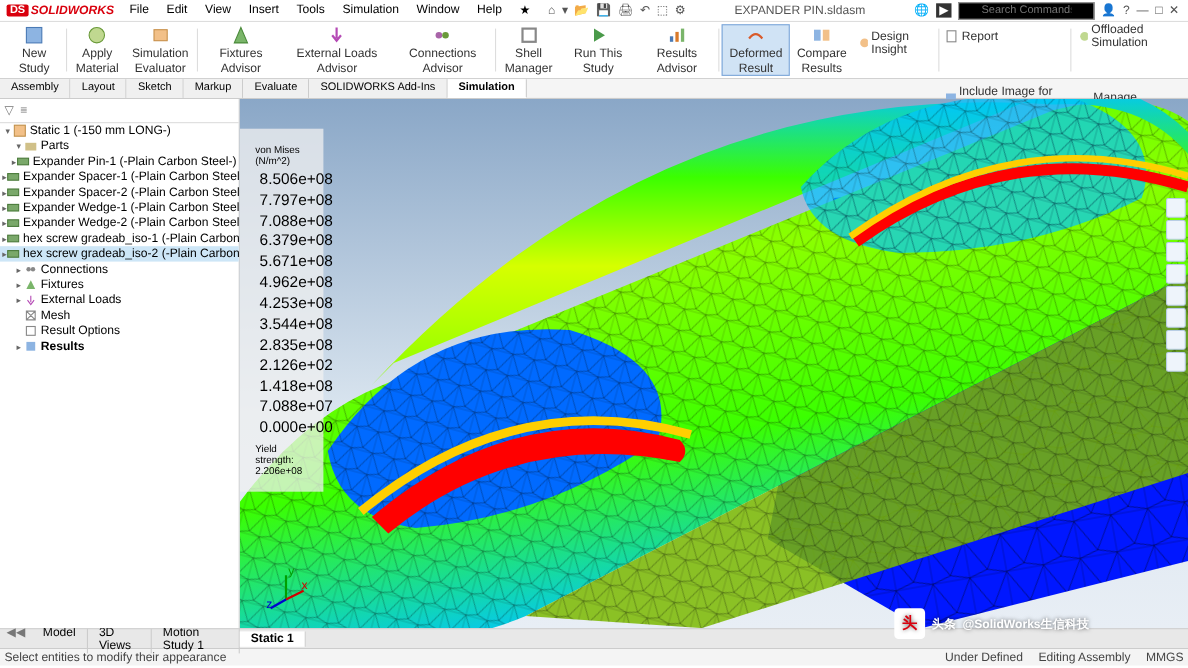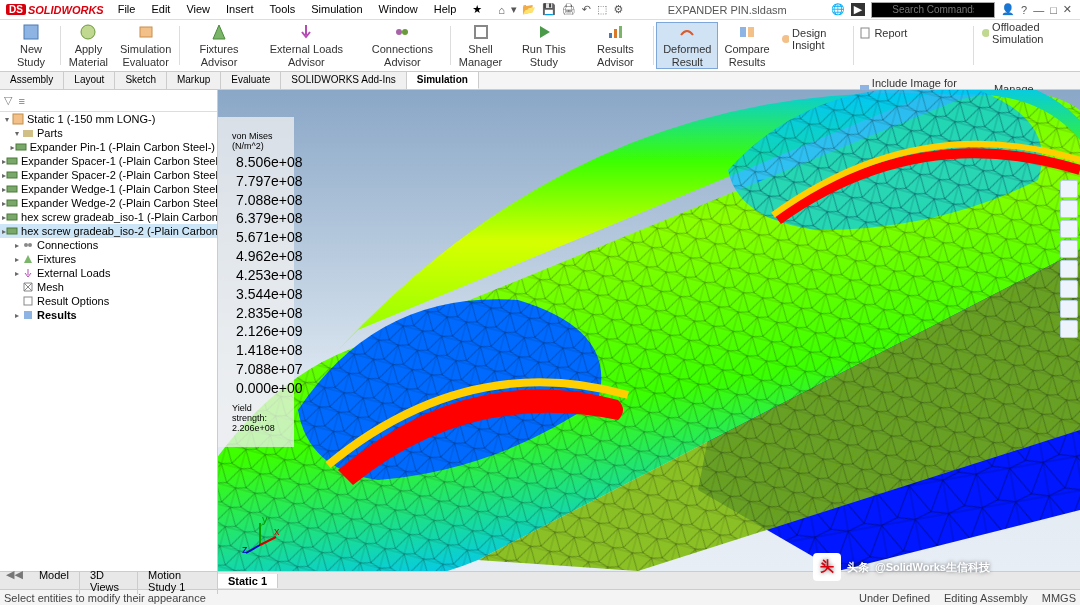--- a/index.html
+++ b/index.html
@@ -463,21 +463,21 @@
         <div class="legend-labels" id="legend-labels">
             <span>8.506e+08</span>
             <span>7.797e+08</span>
             <span>7.088e+08</span>
             <span>6.379e+08</span>
             <span>5.671e+08</span>
             <span>4.962e+08</span>
             <span>4.253e+08</span>
             <span>3.544e+08</span>
             <span>2.835e+08</span>
-            <span>2.126e+09</span>
+            <span>2.126e+02</span>
             <span>1.418e+08</span>
             <span>7.088e+07</span>
             <span>0.000e+00</span>
           </div>
       </div>
       <div class="yield">Yield strength: 2.206e+08</div>
     </div>
 
     <svg class="triad" viewBox="0 0 40 40">
       <line x1="20" y1="30" x2="20" y2="8" stroke="#00a000" stroke-width="2"></line>

